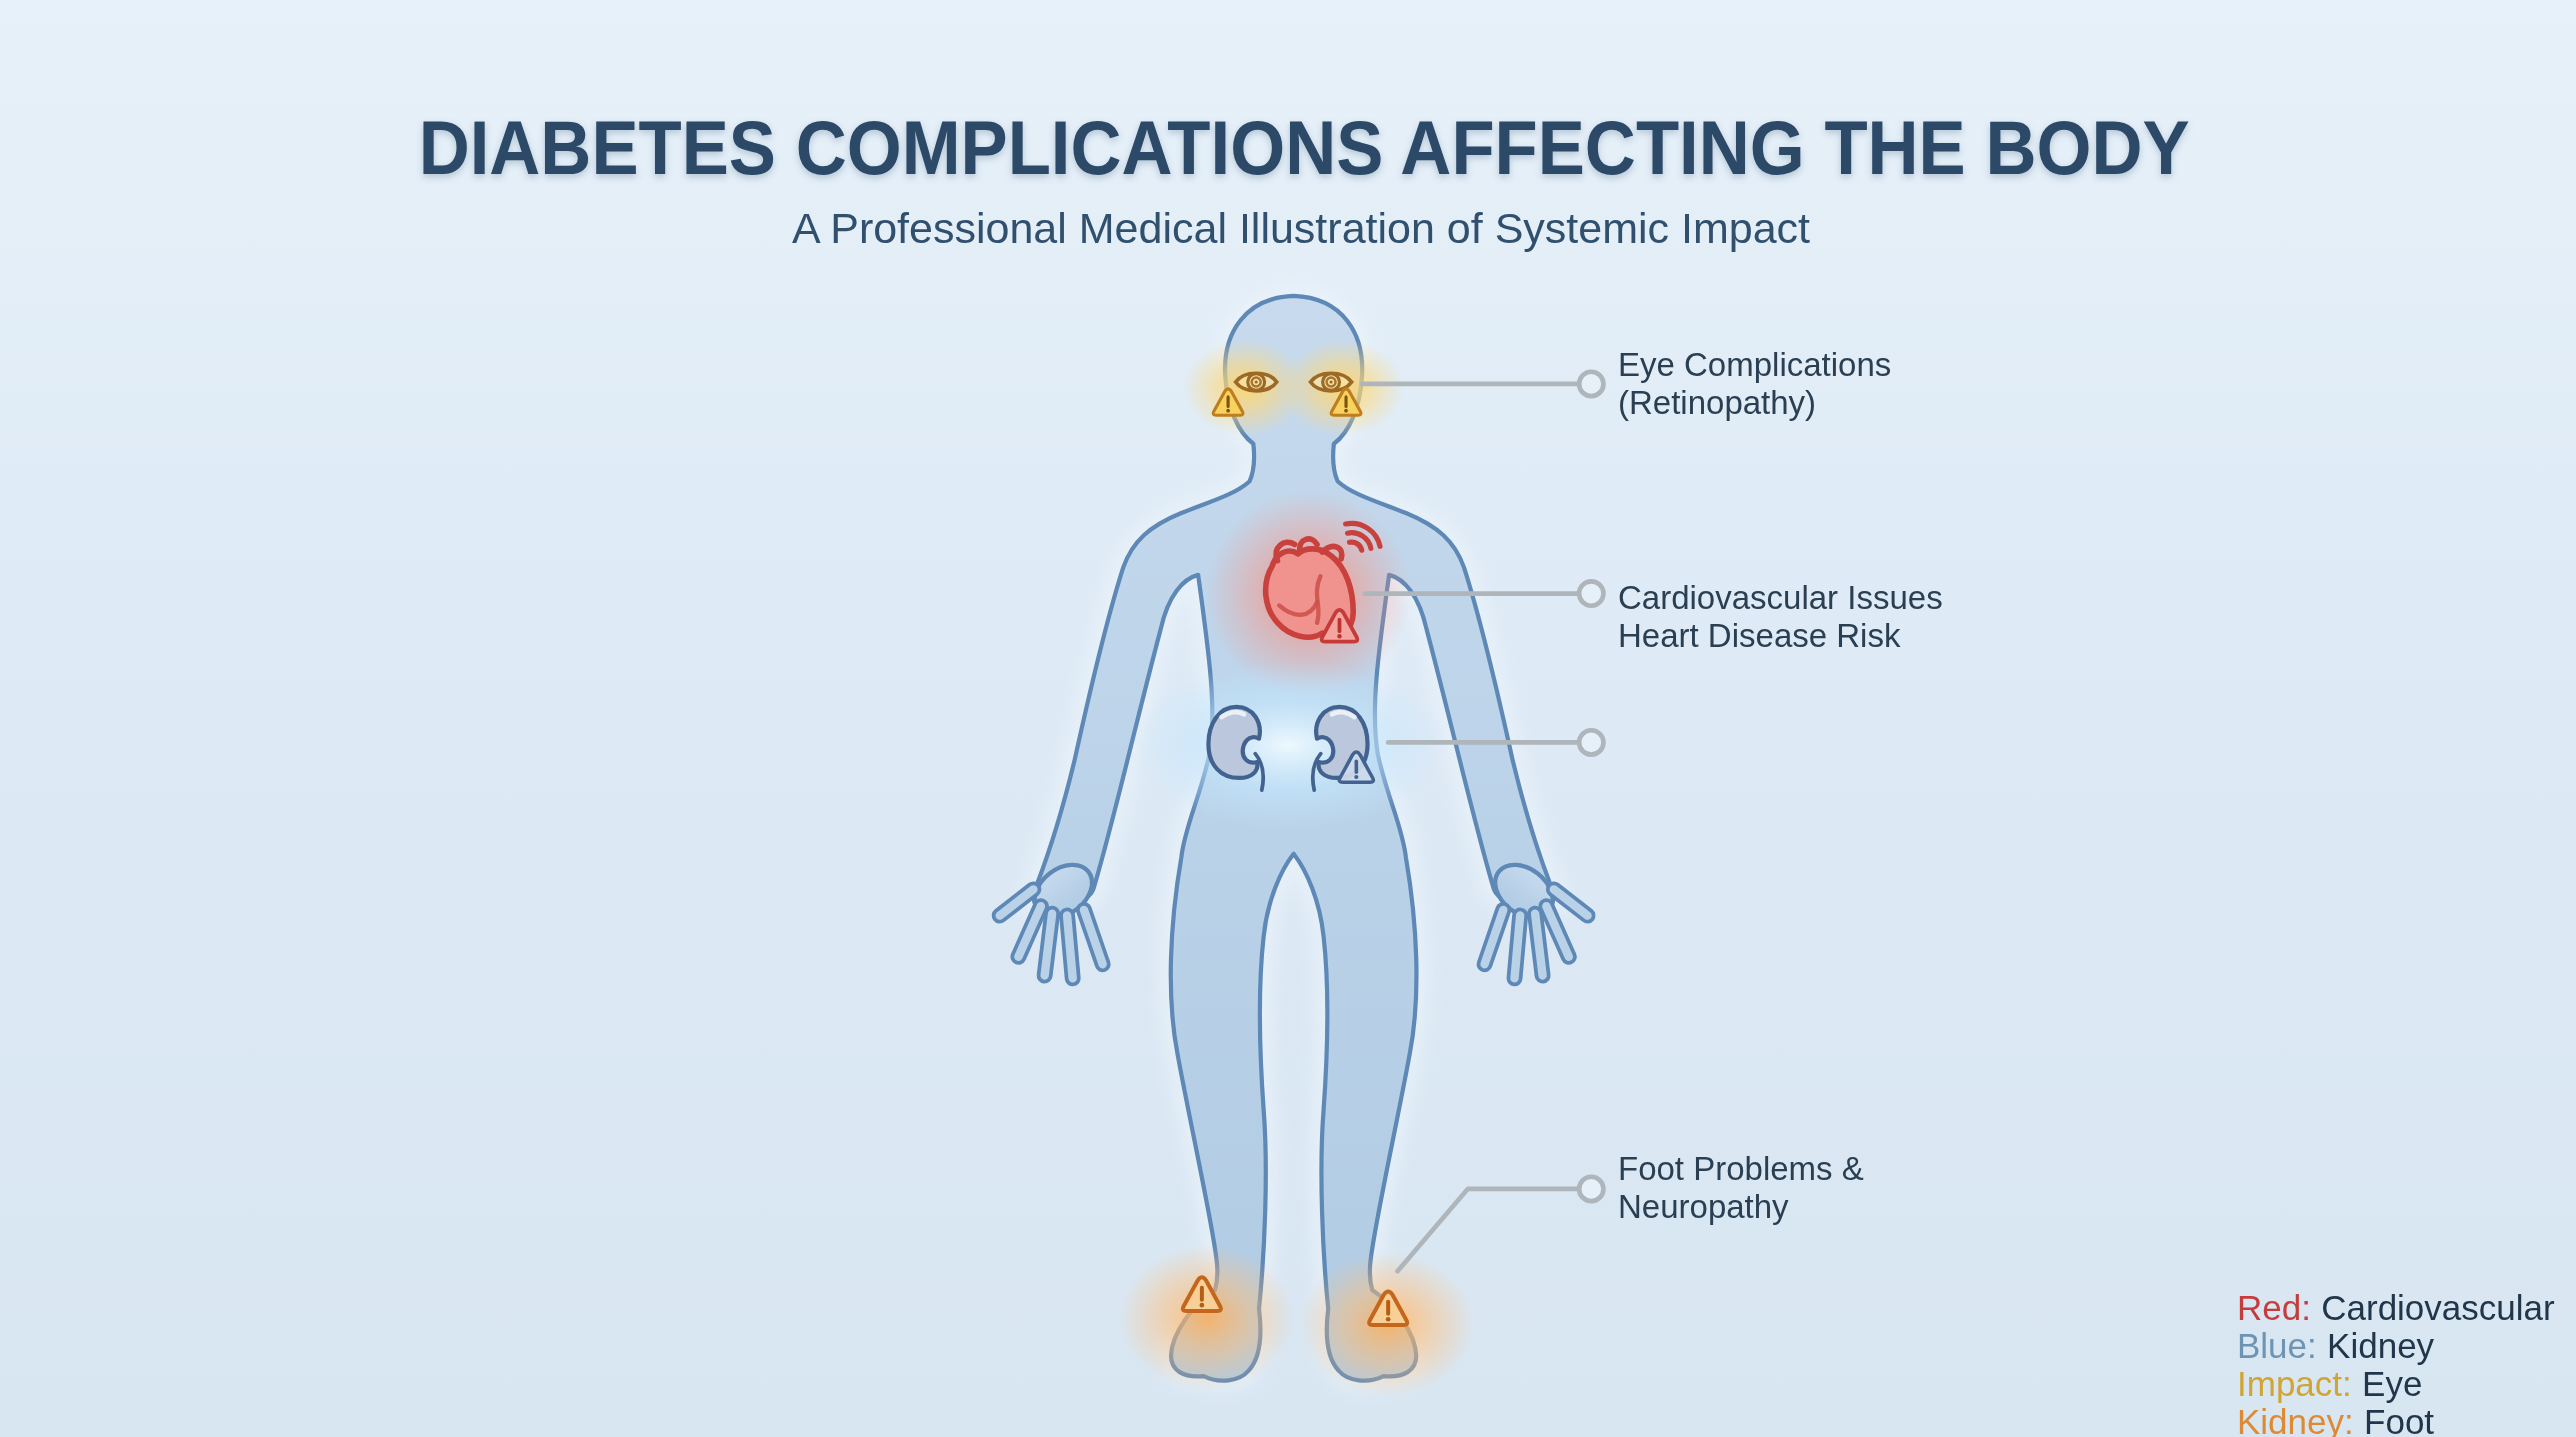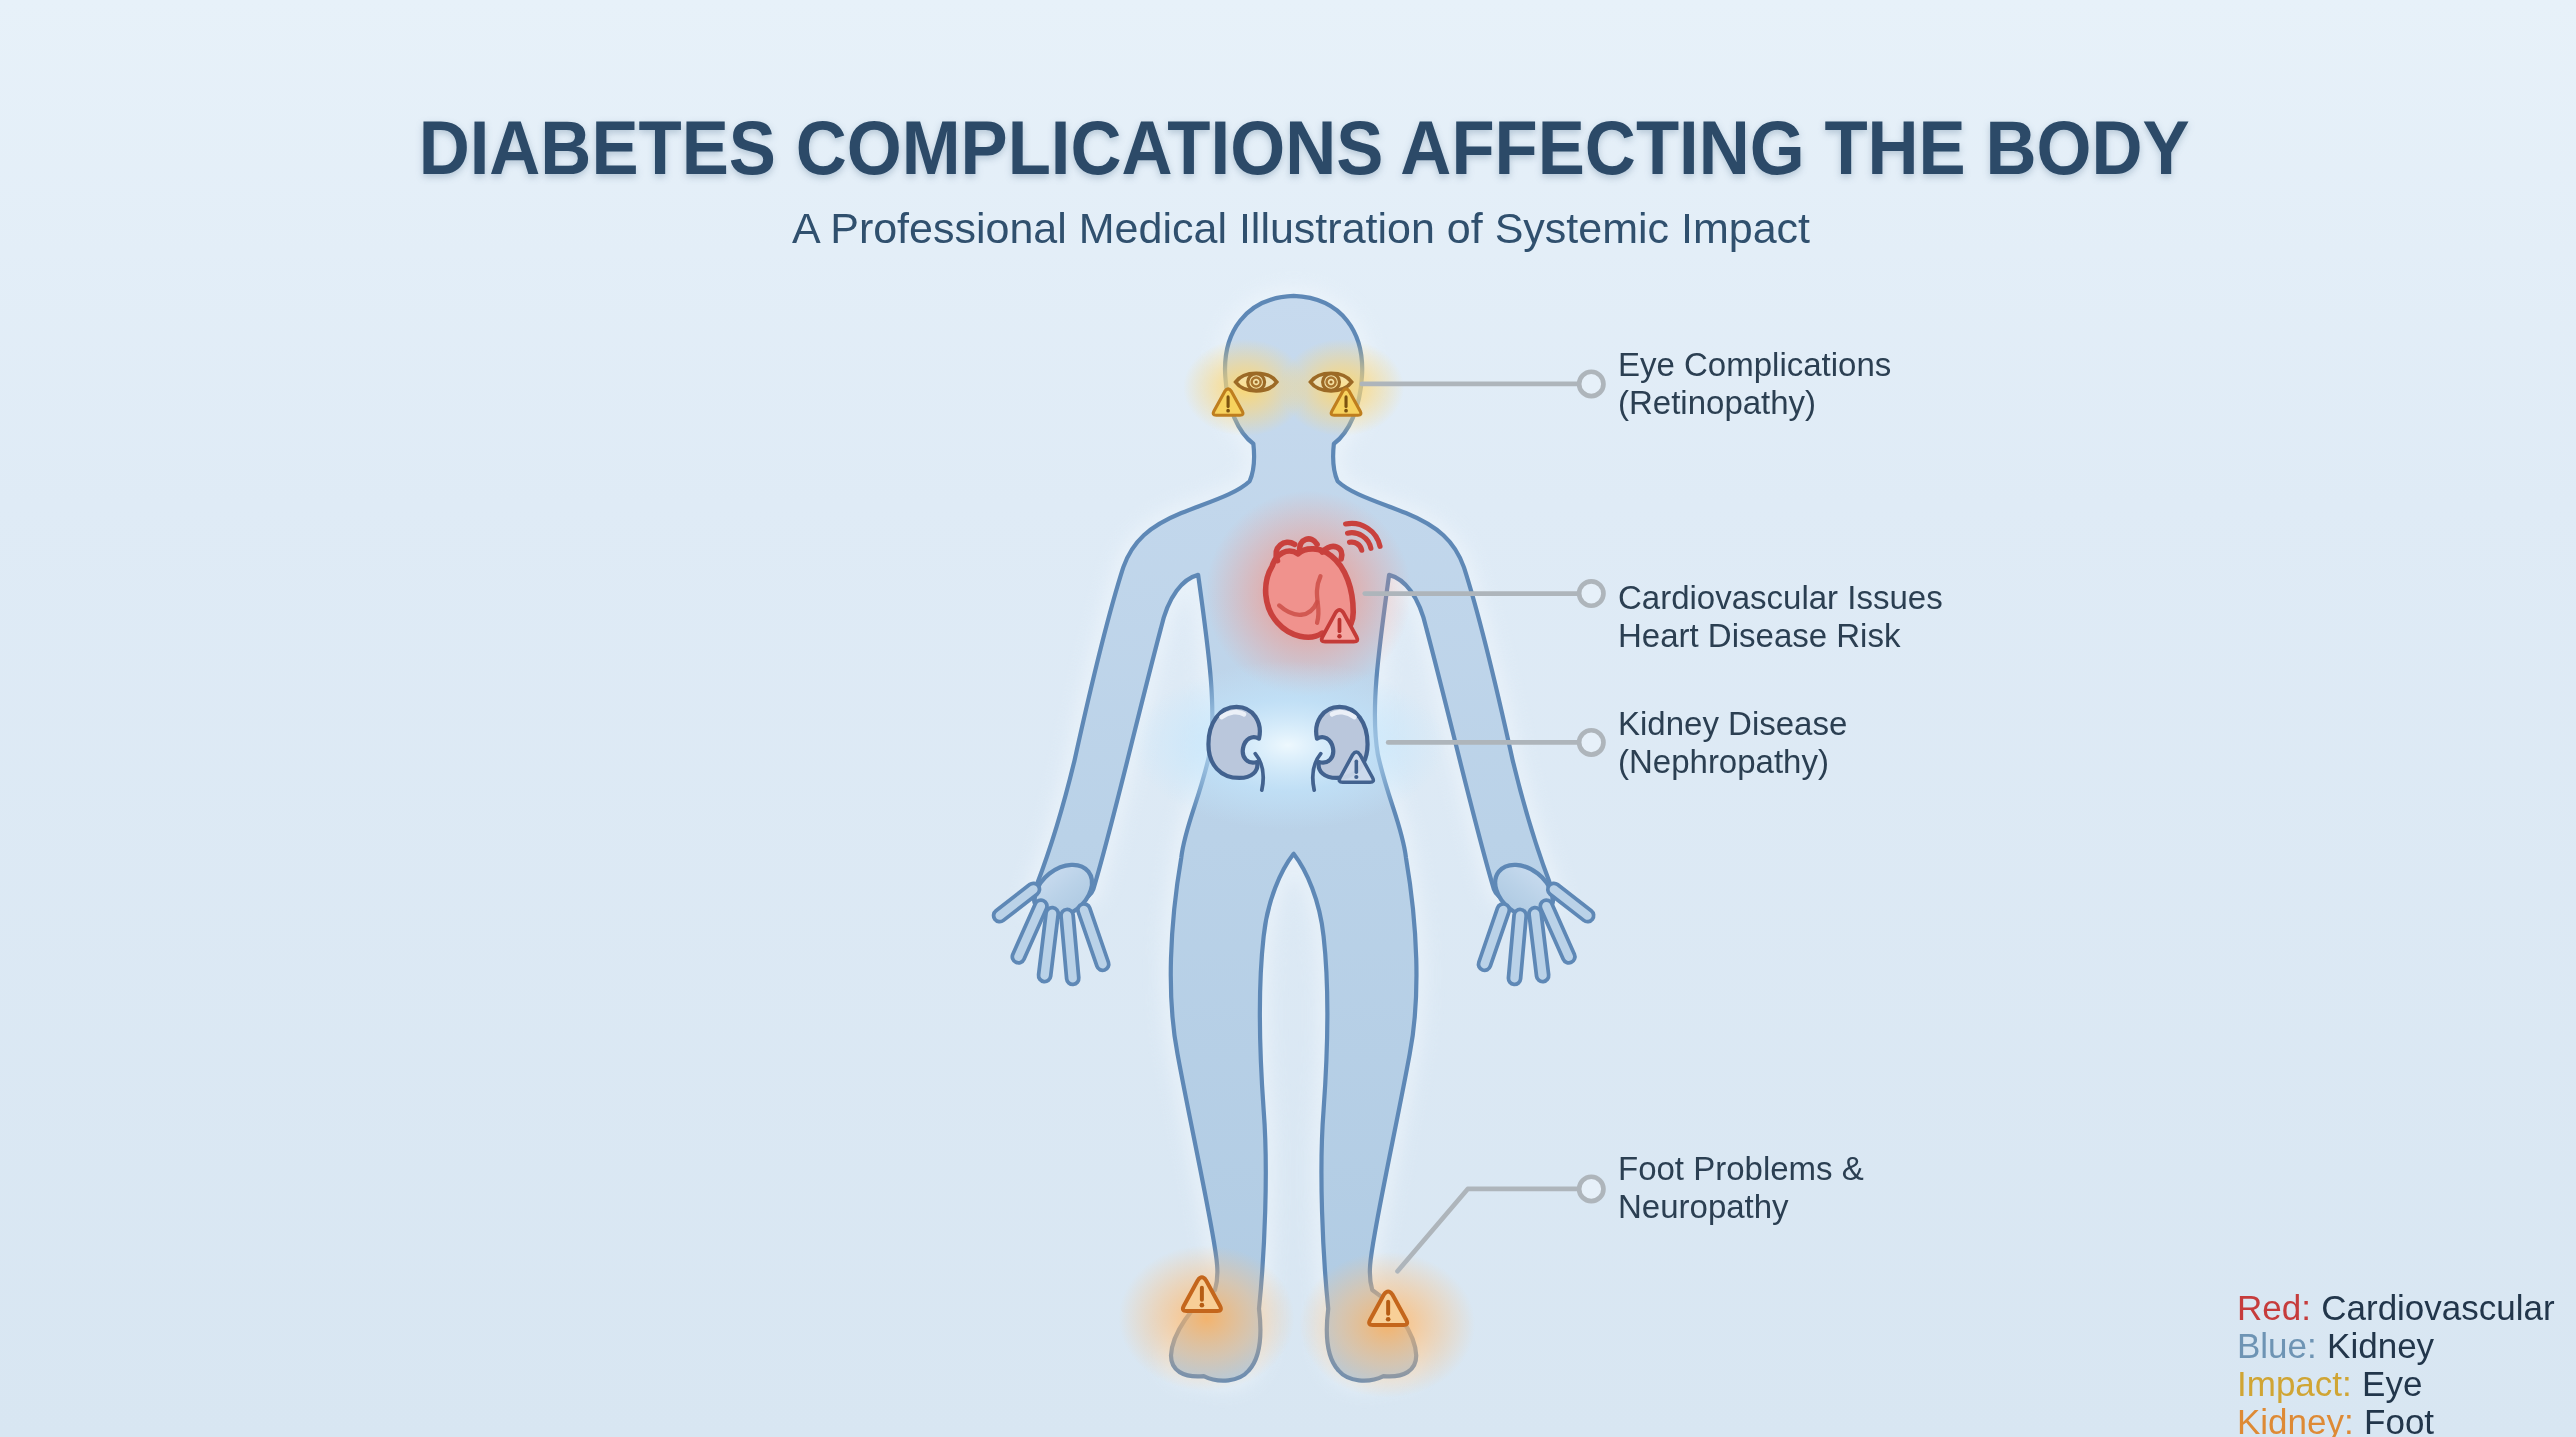--- a/index.html
+++ b/index.html
@@ -207,24 +207,20 @@
   </svg>
 
   <div class="callout-label" style="top:346px">
     <div>Eye Complications</div>
     <div>(Retinopathy)</div>
   </div>
   <div class="callout-label" style="top:579px">
     <div>Cardiovascular Issues</div>
     <div>Heart Disease Risk</div>
   </div>
-  <div class="callout-label" style="top:705px">
-    <div>Kidney Disease</div>
-    <div>(Nephropathy)</div>
-  </div>
   <div class="callout-label" style="top:1150px">
     <div>Foot Problems &amp;</div>
     <div>Neuropathy</div>
   </div>
 
   <div class="legend">
     <div class="legend-row">
       <span class="term c-red">Red:</span><span class="lbl">Cardiovascular</span>
     </div>
     <div class="legend-row">

